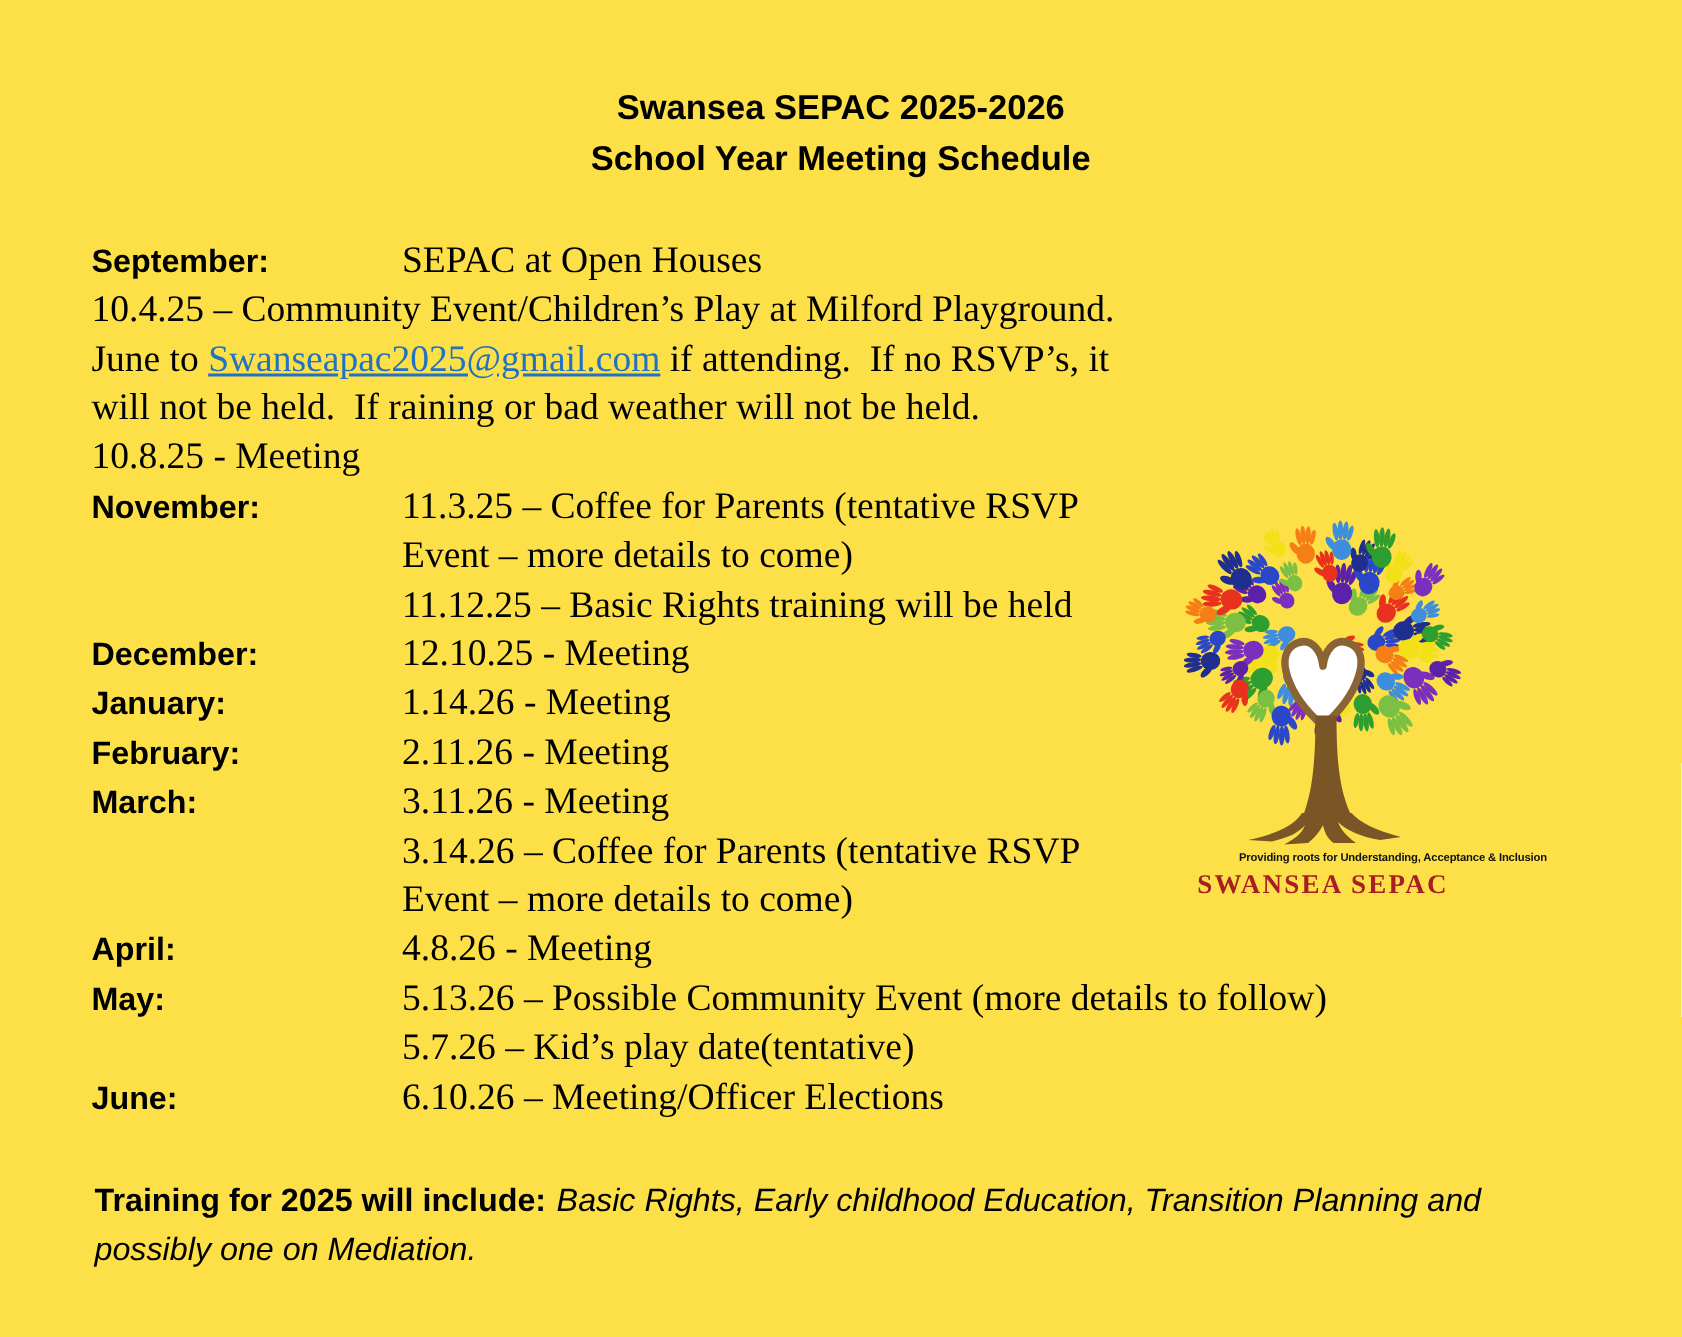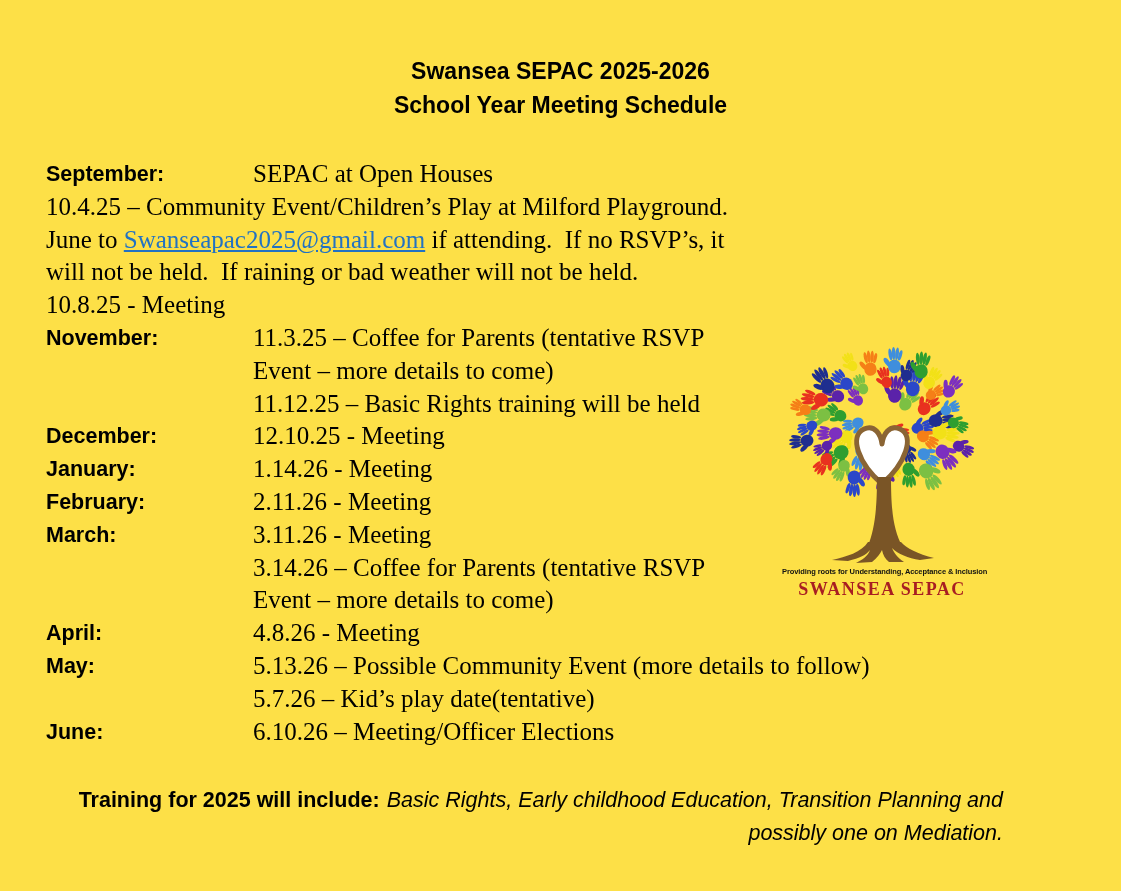--- a/index.html
+++ b/index.html
@@ -8,43 +8,43 @@
     width:1121px;height:891px;
     background:#fde047;
     font-family:"Liberation Sans", sans-serif;
     color:#000;
     overflow:hidden;
   }
   .title{
     position:absolute;top:54px;left:63px;width:995px;
     text-align:center;font-weight:bold;font-size:23px;line-height:34px;
   }
-  .schedule{position:absolute;top:158px;left:46px;}
+  .schedule{position:absolute;top:158px;left:61px;}
   .row{display:flex;}
   .month{
     width:207px;flex:0 0 207px;
     font-weight:bold;font-size:21.5px;line-height:32.8px;white-space:pre;
   }
   .content{font-size:25px;line-height:32.8px;font-family:Liberation Serif, serif;}
   .line{white-space:pre;}
   a.email{color:var(--link,#2272c3);text-decoration:underline;cursor:pointer;}
   .logo{position:absolute;left:782px;top:346px;width:200px;text-align:center;}
   .logo svg{display:block;}
   .tagline{
     font-size:7.5px;font-weight:bold;letter-spacing:-0.1px;
-    white-space:nowrap;color:#111;margin-top:1px;
+    white-space:nowrap;color:#111;margin-top:1px;margin-left:44px;
   }
   .orgname{
     font-family:"Liberation Serif", serif;
     font-size:18px;font-weight:bold;letter-spacing:1.5px;
     white-space:nowrap;line-height:26px;
   }
   .footer{
     position:absolute;left:63px;top:784px;width:940px;
-    font-size:21.5px;line-height:33px;text-align:right;
+    font-size:21.5px;line-height:33px;
   }
   .footer .lbl{font-weight:bold;}
   .footer .txt{font-style:italic;padding-left:7px;}
 </style>
 </head>
 <body>
 
 <div class="page">
 
   <header class="title">

